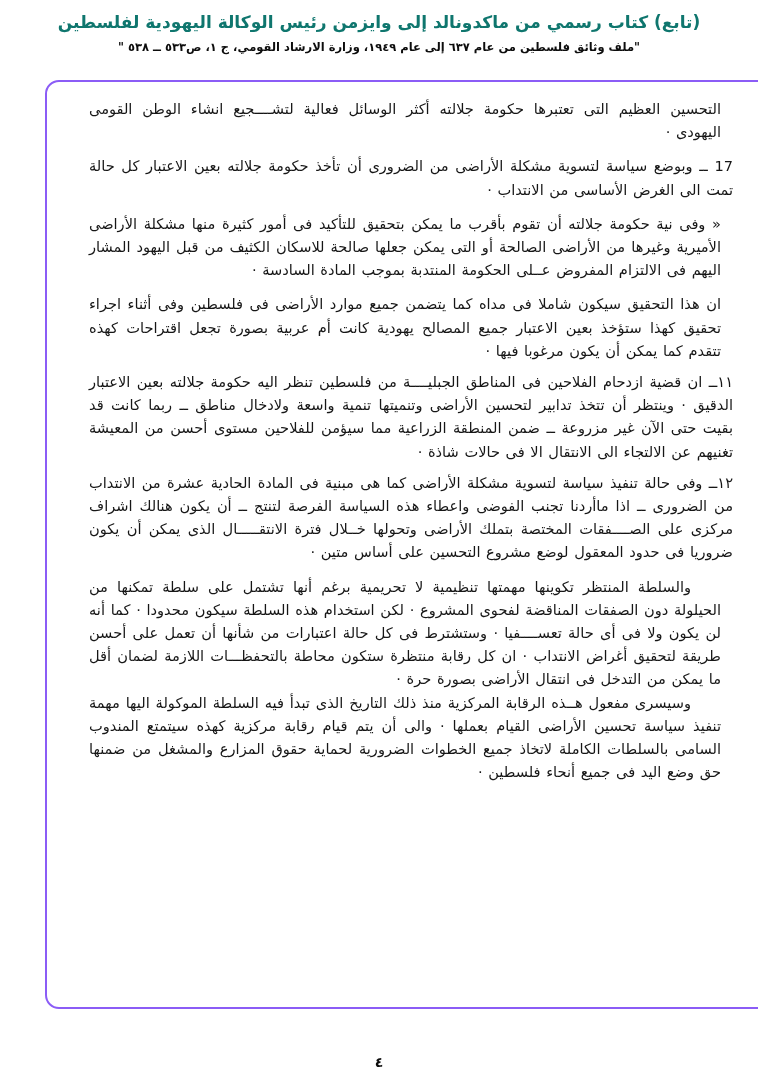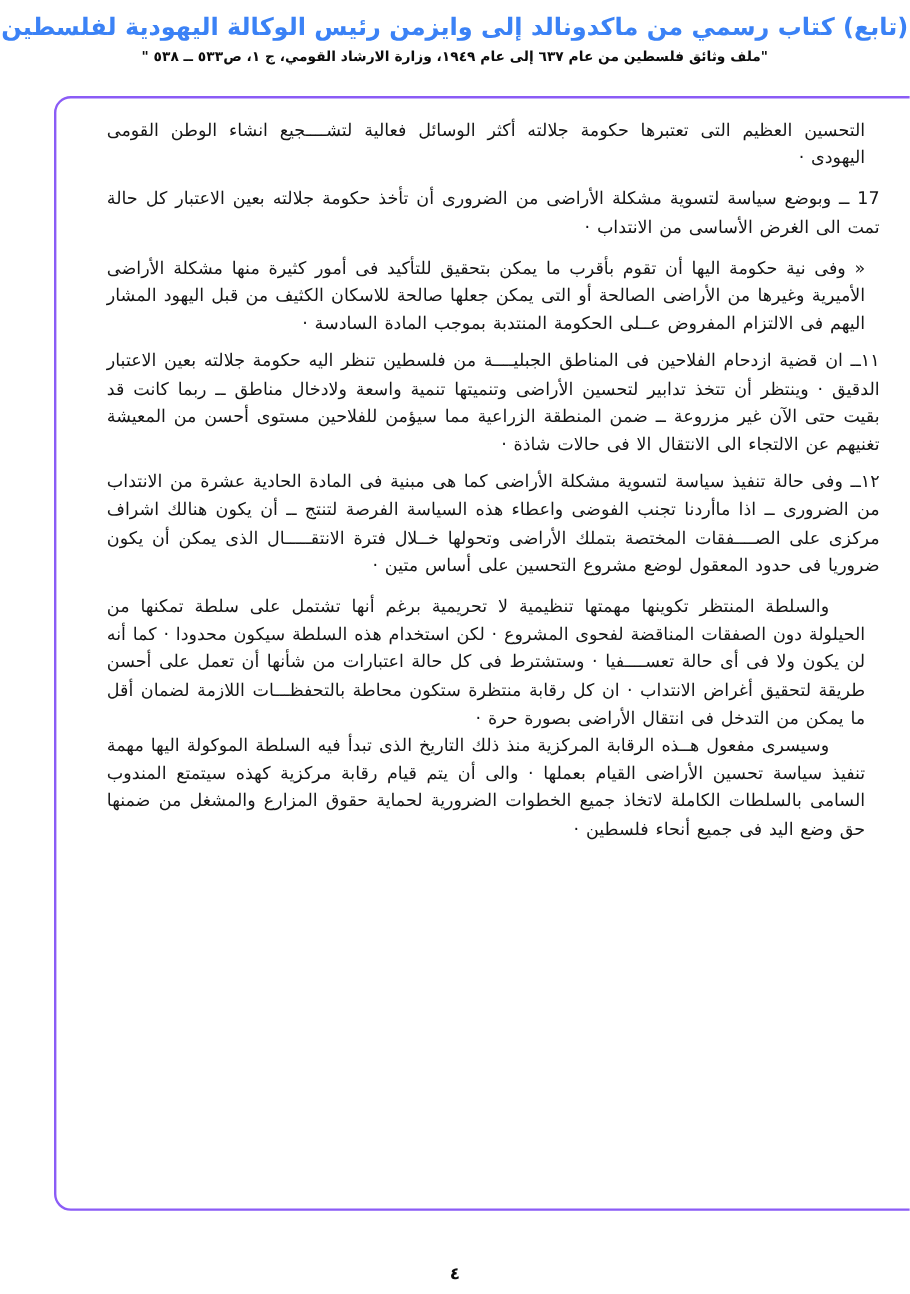--- a/index.html
+++ b/index.html
@@ -16,24 +16,24 @@
     background: #ffffff;
     color: #141414;
   }
   
   .header {
     position: absolute;
     top: 10px; left: 0; right: 0;
     text-align: center;
   }
   .header .title {
-    font-size: 20px;
+    font-size: 17px;
     font-weight: bold;
     letter-spacing: 0;
-    color: #3b82f6;
+    color: #0f766e;
     line-height: 24px;
   }
   .header .subtitle {
     margin-top: 5px;
     font-size: 11.5px;
     font-weight: bold;
     color: #0d0d0d;
     line-height: 16px;
   }
   
@@ -76,21 +76,22 @@
 <div class="page">
 
   <div class="header">
     <div class="title">(تابع) كتاب رسمي من ماكدونالد إلى وايزمن رئيس الوكالة اليهودية لفلسطين</div>
     <div class="subtitle">"ملف وثائق فلسطين من عام ٦٣٧ إلى عام ١٩٤٩، وزارة الارشاد القومي، ج ١، ص٥٣٣ ــ ٥٣٨ "</div>
   </div>
 
   <div class="frame">
     <p class="first">التحسين العظيم التى تعتبرها حكومة جلالته أكثر الوسائل فعالية لتشــــجيع انشاء الوطن القومى اليهودى ·</p>
     <p class="num">17 ــ وبوضع سياسة لتسوية مشكلة الأراضى من الضرورى أن تأخذ حكومة جلالته بعين الاعتبار كل حالة تمت الى الغرض الأساسى من الانتداب ·</p>
-    <p>« وفى نية حكومة اليها أن تقوم بأقرب ما يمكن بتحقيق للتأكيد فى أمور كثيرة منها مشكلة الأراضى الأميرية وغيرها من الأراضى الصالحة أو التى يمكن جعلها صالحة للاسكان الكثيف من قبل اليهود المشار اليهم فى الالتزام المفروض عــلى الحكومة المنتدبة بموجب المادة السادسة ·</p>
+    <p>« وفى نية حكومة جلالته أن تقوم بأقرب ما يمكن بتحقيق للتأكيد فى أمور كثيرة منها مشكلة الأراضى الأميرية وغيرها من الأراضى الصالحة أو التى يمكن جعلها صالحة للاسكان الكثيف من قبل اليهود المشار اليهم فى الالتزام المفروض عــلى الحكومة المنتدبة بموجب المادة السادسة ·</p>
+    <p>ان هذا التحقيق سيكون شاملا فى مداه كما يتضمن جميع موارد الأراضى فى فلسطين وفى أثناء اجراء تحقيق كهذا ستؤخذ بعين الاعتبار جميع المصالح يهودية كانت أم عربية بصورة تجعل اقتراحات كهذه تتقدم كما يمكن أن يكون مرغوبا فيها ·</p>
     <p class="num gap-lg">١١ــ ان قضية ازدحام الفلاحين فى المناطق الجبليــــة من فلسطين تنظر اليه حكومة جلالته بعين الاعتبار الدقيق · وينتظر أن تتخذ تدابير لتحسين الأراضى وتنميتها تنمية واسعة ولادخال مناطق ــ ربما كانت قد بقيت حتى الآن غير مزروعة ــ ضمن المنطقة الزراعية مما سيؤمن للفلاحين مستوى أحسن من المعيشة تغنيهم عن الالتجاء الى الانتقال الا فى حالات شاذة ·</p>
     <p class="num gap-lg">١٢ــ وفى حالة تنفيذ سياسة لتسوية مشكلة الأراضى كما هى مبنية فى المادة الحادية عشرة من الانتداب من الضرورى ــ اذا ماأردنا تجنب الفوضى واعطاء هذه السياسة الفرصة لتنتج ــ أن يكون هنالك اشراف مركزى على الصــــفقات المختصة بتملك الأراضى وتحولها خــلال فترة الانتقـــــال الذى يمكن أن يكون ضروريا فى حدود المعقول لوضع مشروع التحسين على أساس متين ·</p>
     <p class="indent">والسلطة المنتظر تكوينها مهمتها تنظيمية لا تحريمية برغم أنها تشتمل على سلطة تمكنها من الحيلولة دون الصفقات المناقضة لفحوى المشروع · لكن استخدام هذه السلطة سيكون محدودا · كما أنه لن يكون ولا فى أى حالة تعســــفيا · وستشترط فى كل حالة اعتبارات من شأنها أن تعمل على أحسن طريقة لتحقيق أغراض الانتداب · ان كل رقابة منتظرة ستكون محاطة بالتحفظـــات اللازمة لضمان أقل ما يمكن من التدخل فى انتقال الأراضى بصورة حرة ·</p>
     <p class="indent nogap">وسيسرى مفعول هــذه الرقابة المركزية منذ ذلك التاريخ الذى تبدأ فيه السلطة الموكولة اليها مهمة تنفيذ سياسة تحسين الأراضى القيام بعملها · والى أن يتم قيام رقابة مركزية كهذه سيتمتع المندوب السامى بالسلطات الكاملة لاتخاذ جميع الخطوات الضرورية لحماية حقوق المزارع والمشغل من ضمنها حق وضع اليد فى جميع أنحاء فلسطين ·</p>
   </div>
 
   <div class="page-number">٤</div>
 
 </div>
 

